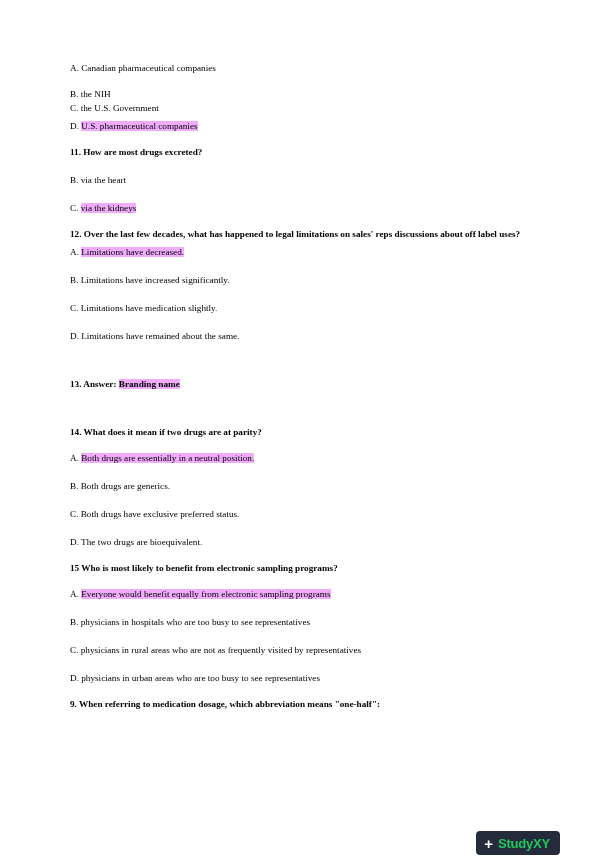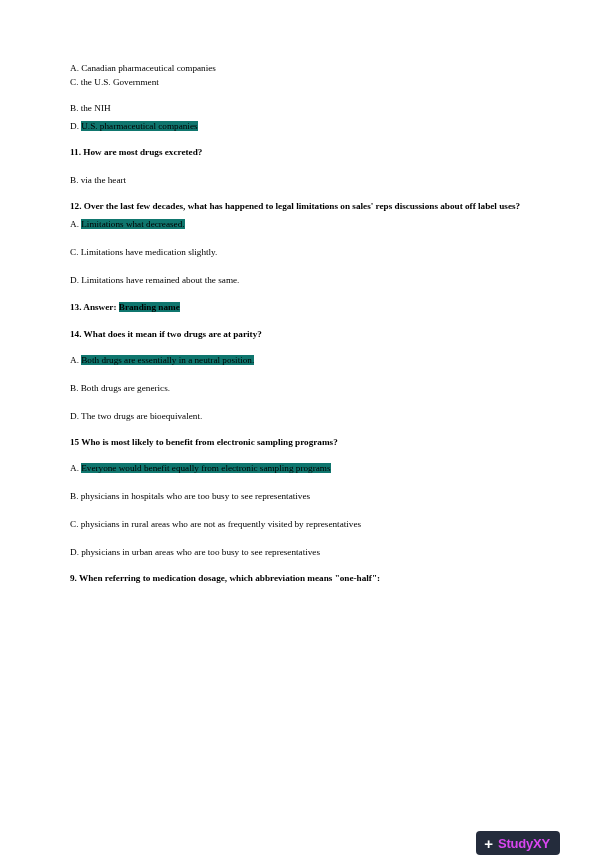--- a/index.html
+++ b/index.html
@@ -31,28 +31,28 @@
     margin: 0 0 0 0;
     white-space: normal;
   }
   .q {
     font-weight: bold;
   }
   .opt {
     font-weight: normal;
   }
   .hl {
-    background: #0f766e;
+    background: #f0abfc;
     font-family: Liberation Serif, serif;
   }
   .sp-0 { margin-top: 0; }
   .sp-sm { margin-top: 6px; }
   .sp-md { margin-top: 14px; }
   .sp-lg { margin-top: 16px; }
-  .sp-xxl { margin-top: 15px; }
+  .sp-xxl { margin-top: 36px; }
   .sp-tiny { margin-top: 2px; }
 
   .watermark {
     position: absolute;
     right: 12px;
     bottom: 10px;
     height: 24px;
     background: #242c3c;
     border-radius: 4px;
     display: flex;
@@ -62,46 +62,49 @@
   }
   .watermark .plus {
     color: #ffffff;
     font-family: "Liberation Sans", sans-serif;
     font-size: 15px;
     font-weight: bold;
     line-height: 15px;
     margin-right: 5px;
   }
   .watermark .wm-text {
-    color: #d946ef;
+    color: #22c55e;
     font-family: "Liberation Sans", sans-serif;
     font-size: 13px;
     font-weight: bold;
     letter-spacing: -0.2px;
   }
 </style>
 </head>
 <body>
 
 <div class="page">
   <div class="content" id="doc-content">
       <p class="line opt sp-0">A. Canadian pharmaceutical companies</p>
+      <p class="line opt sp-md">B. the NIH</p>
       <p class="line opt sp-tiny">C. the U.S. Government</p>
-      <p class="line opt sp-md">B. the NIH</p>
       <p class="line opt sp-sm"><span>D. </span><span class="hl">U.S. pharmaceutical companies</span></p>
       <p class="line q sp-md">11. How are most drugs excreted?</p>
       <p class="line opt sp-lg">B. via the heart</p>
+      <p class="line opt sp-lg"><span>C. </span><span class="hl">via the kidneys</span></p>
       <p class="line q sp-md">12. Over the last few decades, what has happened to legal limitations on sales' reps discussions about off label uses?</p>
-      <p class="line opt sp-sm"><span>A. </span><span class="hl">Limitations what decreased.</span></p>
+      <p class="line opt sp-sm"><span>A. </span><span class="hl">Limitations have decreased.</span></p>
+      <p class="line opt sp-lg">B. Limitations have increased significantly.</p>
       <p class="line opt sp-lg">C. Limitations have medication slightly.</p>
       <p class="line opt sp-lg">D. Limitations have remained about the same.</p>
       <p class="line q sp-xxl"><span>13. Answer: </span><span class="hl">Branding name</span></p>
       <p class="line q sp-xxl">14. What does it mean if two drugs are at parity?</p>
       <p class="line opt sp-md"><span>A. </span><span class="hl">Both drugs are essentially in a neutral position.</span></p>
       <p class="line opt sp-lg">B. Both drugs are generics.</p>
+      <p class="line opt sp-lg">C. Both drugs have exclusive preferred status.</p>
       <p class="line opt sp-lg">D. The two drugs are bioequivalent.</p>
       <p class="line q sp-md">15 Who is most likely to benefit from electronic sampling programs?</p>
       <p class="line opt sp-md"><span>A. </span><span class="hl">Everyone would benefit equally from electronic sampling programs</span></p>
       <p class="line opt sp-lg">B. physicians in hospitals who are too busy to see representatives</p>
       <p class="line opt sp-lg">C. physicians in rural areas who are not as frequently visited by representatives</p>
       <p class="line opt sp-lg">D. physicians in urban areas who are too busy to see representatives</p>
       <p class="line q sp-md">9. When referring to medication dosage, which abbreviation means "one-half":</p>
     </div>
 
   <div class="watermark">

